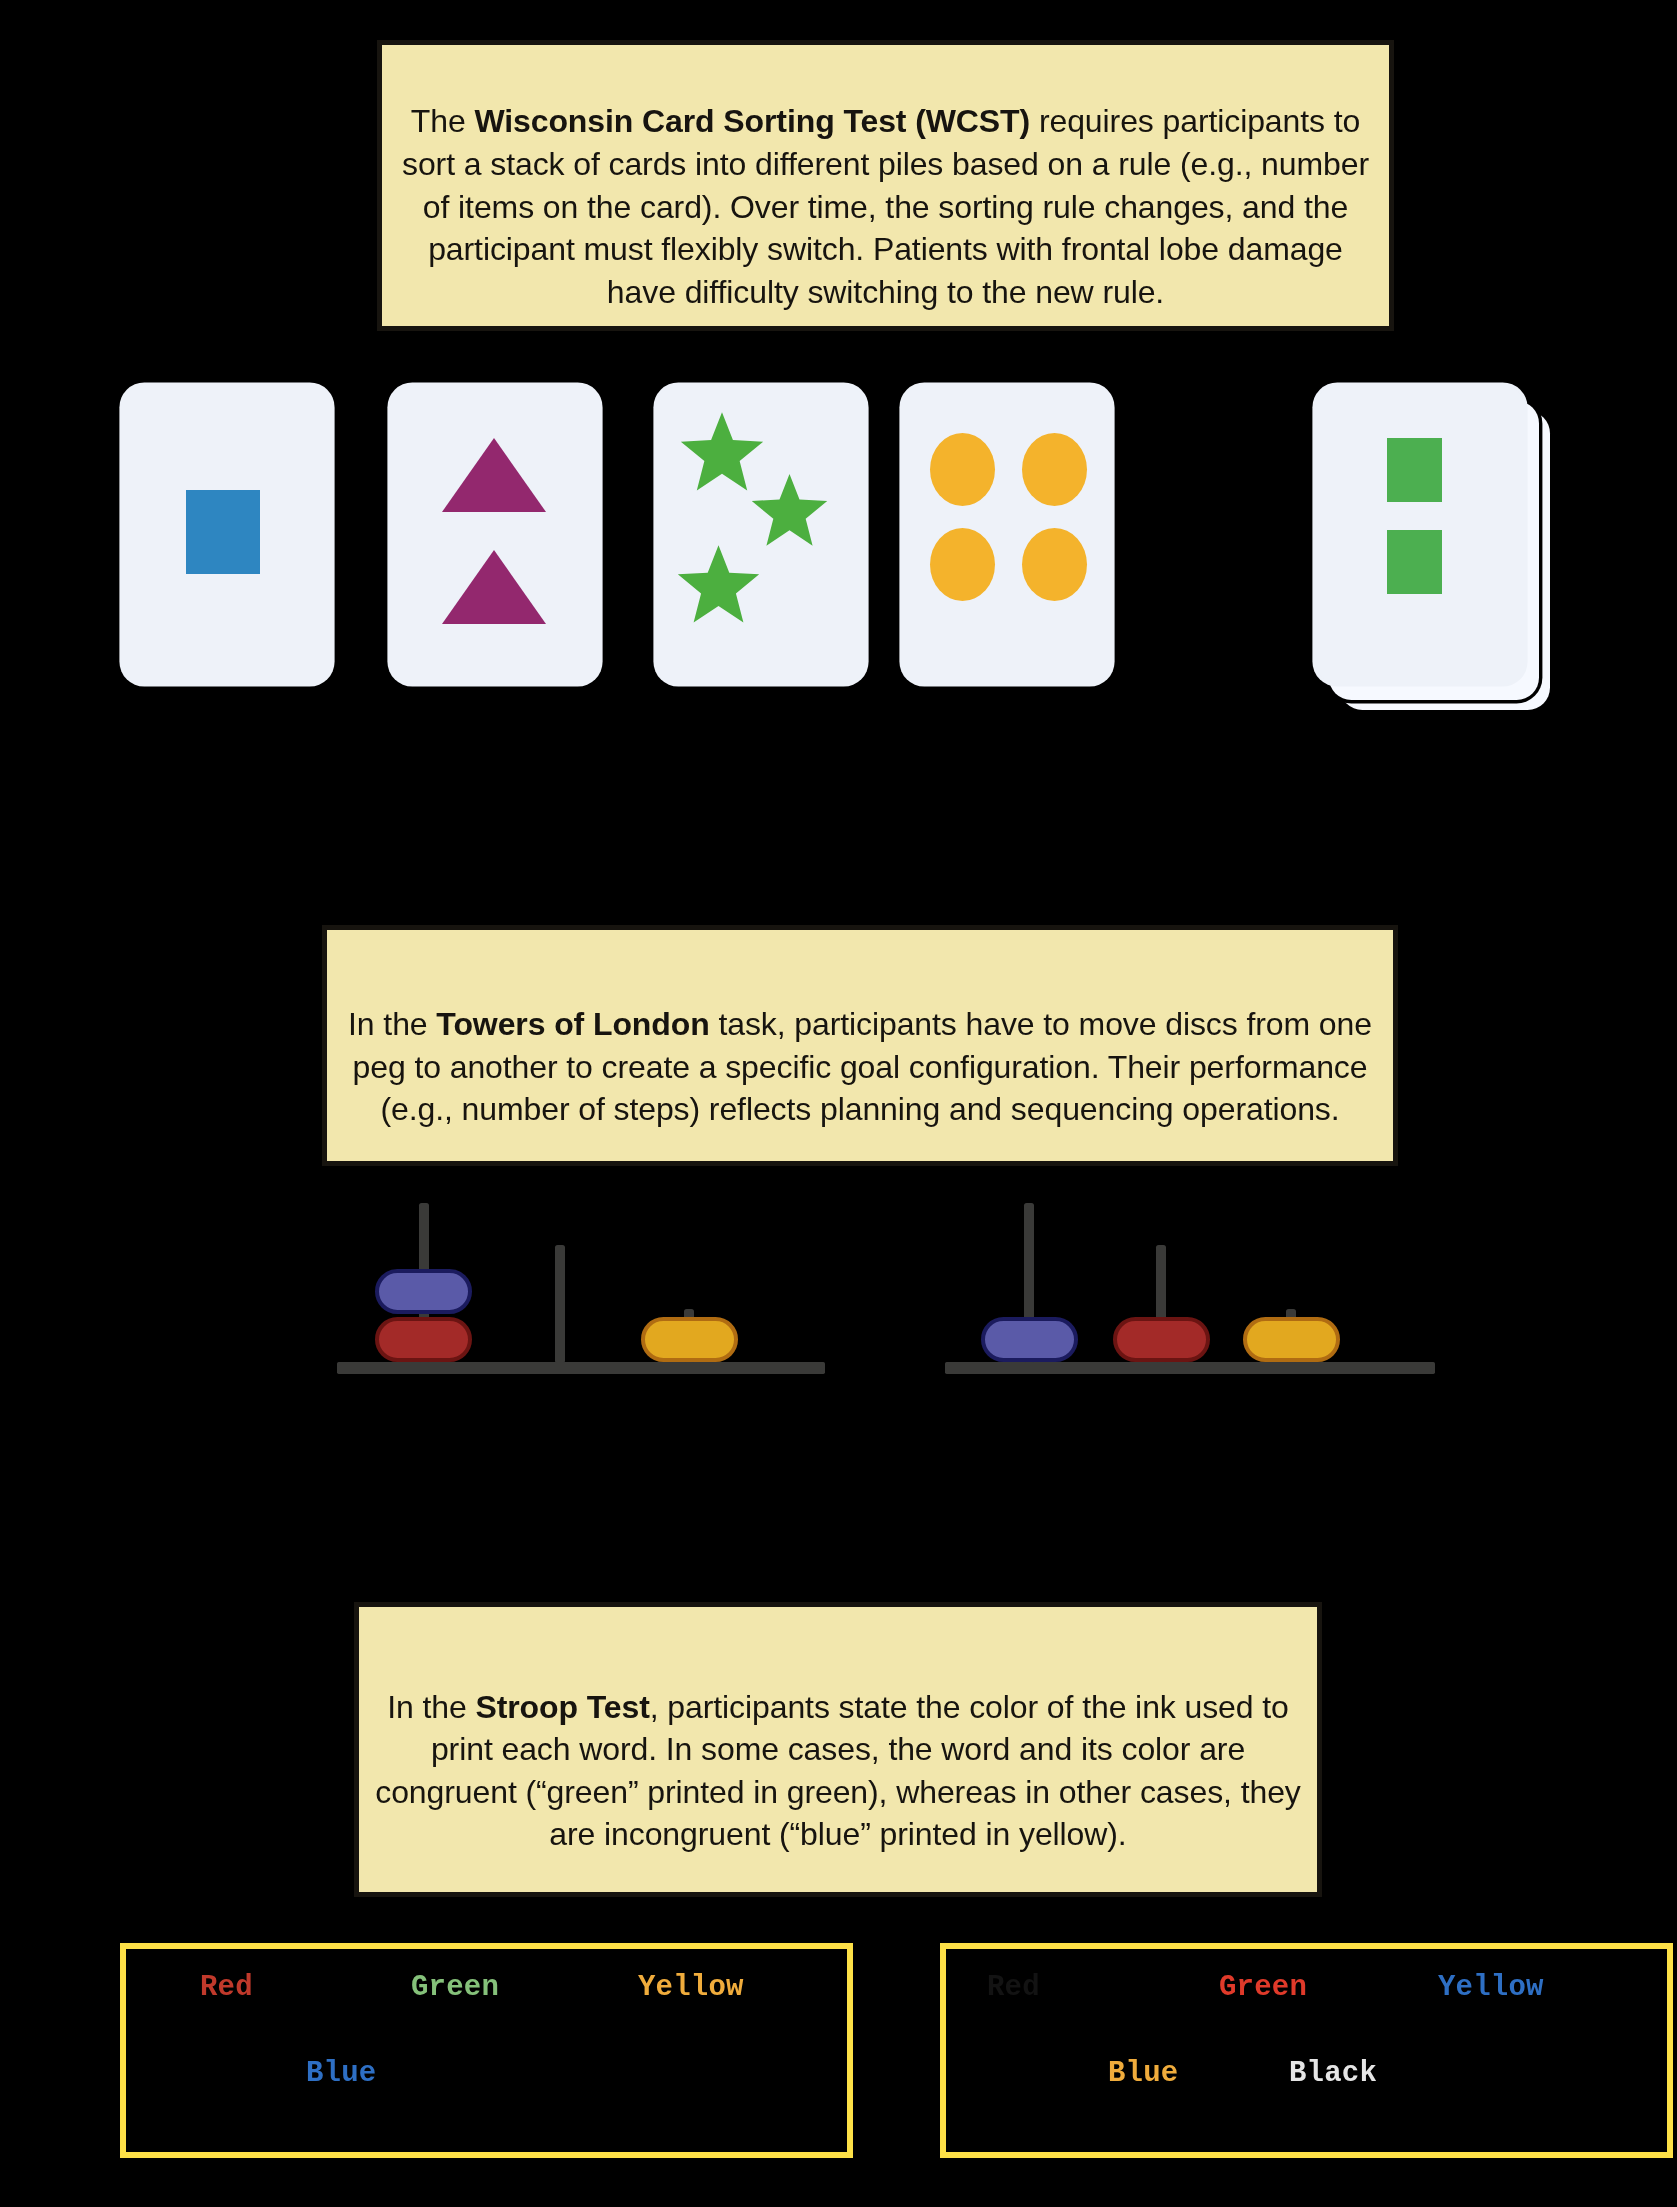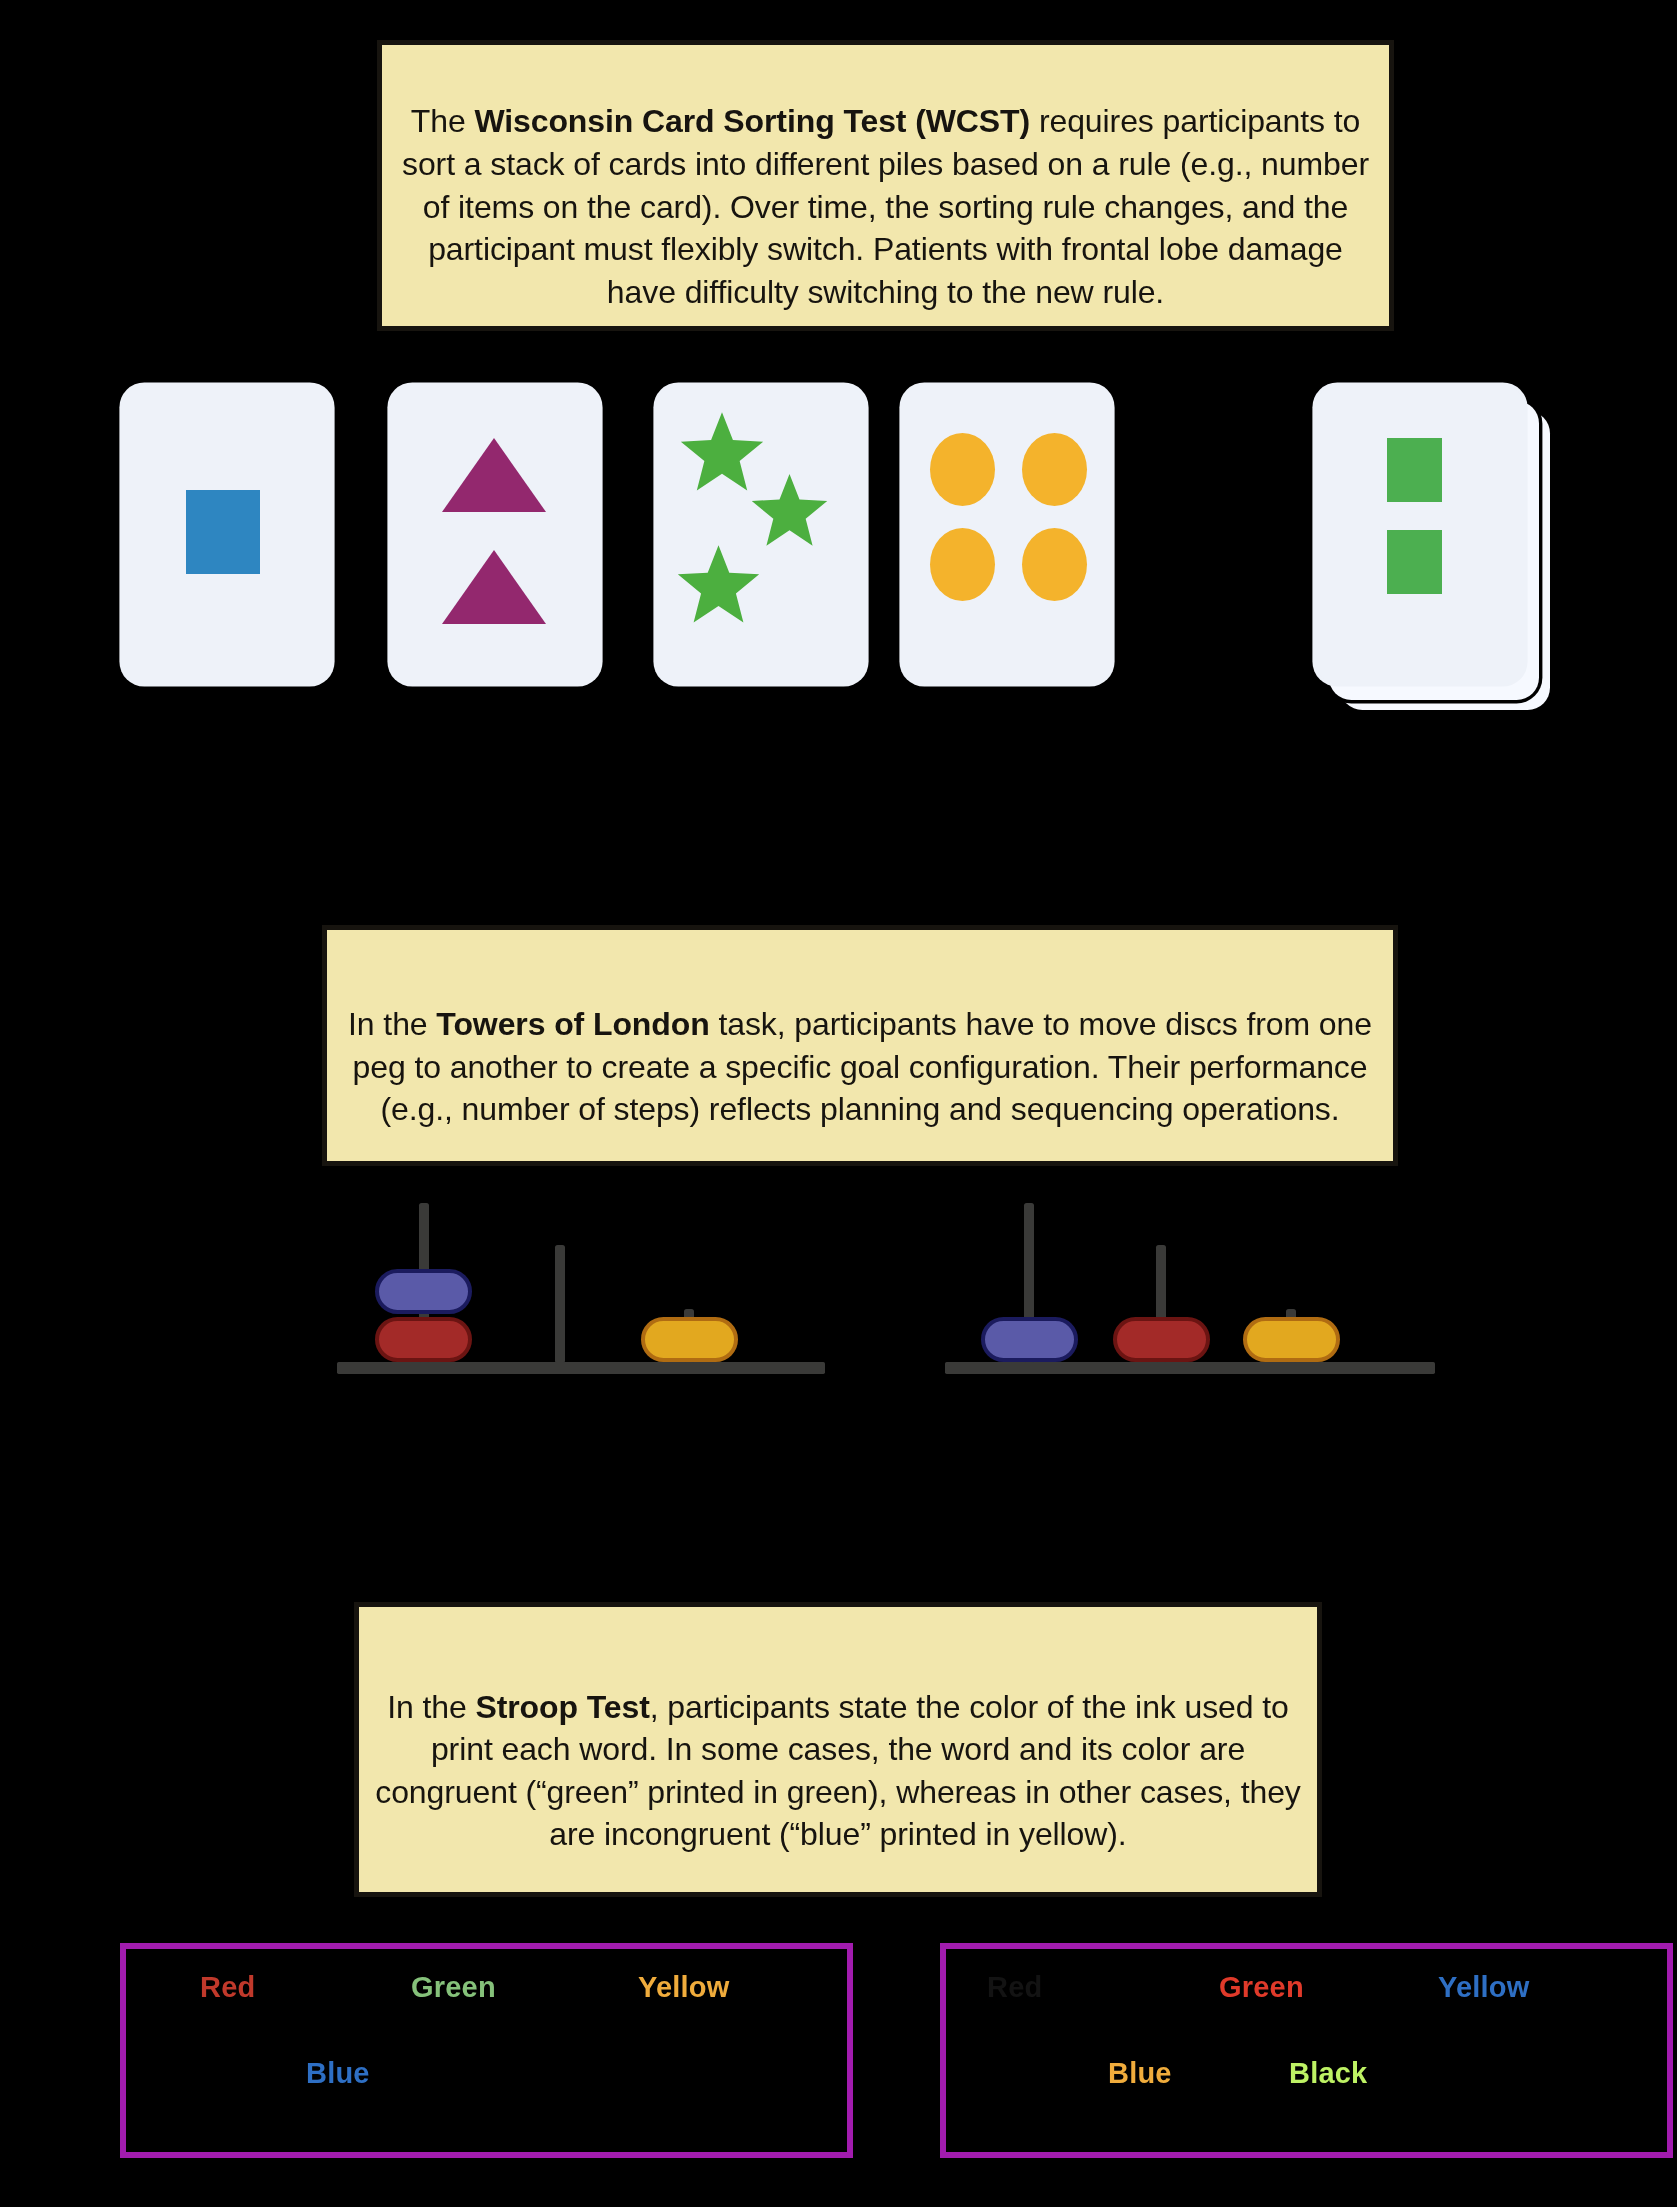--- a/index.html
+++ b/index.html
@@ -79,21 +79,22 @@
     position: absolute;
     height: 45px;
     border-radius: 22.4px;
     border: 4.3px solid;
   }
 
   
   .stroop-panel {
     position: absolute;
     background: #000000;
-    border: 6px solid #a21caf;
+    border: 6px solid #fde047;
+    font-family: Liberation Mono, monospace;
   }
   .stroop-word {
     position: absolute;
     font-size: 29px;
     font-weight: 700;
     white-space: nowrap;
     letter-spacing: 0.2px;
   }
 </style>
 </head>
@@ -195,17 +196,17 @@
     <div class="stroop-word" style="left:285px; top:22.4px; color:#85c17a;">Green</div>
     <div class="stroop-word" style="left:512px; top:22.4px; color:#f0ac3c;">Yellow</div>
     <div class="stroop-word" style="left:180px; top:108px; color:#2e6fc4;">Blue</div>
   </div>
 
   <div class="stroop-panel" style="left:940px; top:1943px; width:733px; height:215px;">
     <div class="stroop-word" style="left:41px; top:22.4px; color:#131313;">Red</div>
     <div class="stroop-word" style="left:273px; top:22.4px; color:#e03a2a;">Green</div>
     <div class="stroop-word" style="left:492px; top:22.4px; color:#2e6fc4;">Yellow</div>
     <div class="stroop-word" style="left:162px; top:108px; color:#f0ac3c;">Blue</div>
-    <div class="stroop-word" style="left:343px; top:108px; color:#bef264;">Black</div>
+    <div class="stroop-word" style="left:343px; top:108px; color:#e5e5e5;">Black</div>
   </div>
 
 </div>
 
 
 </body></html>

